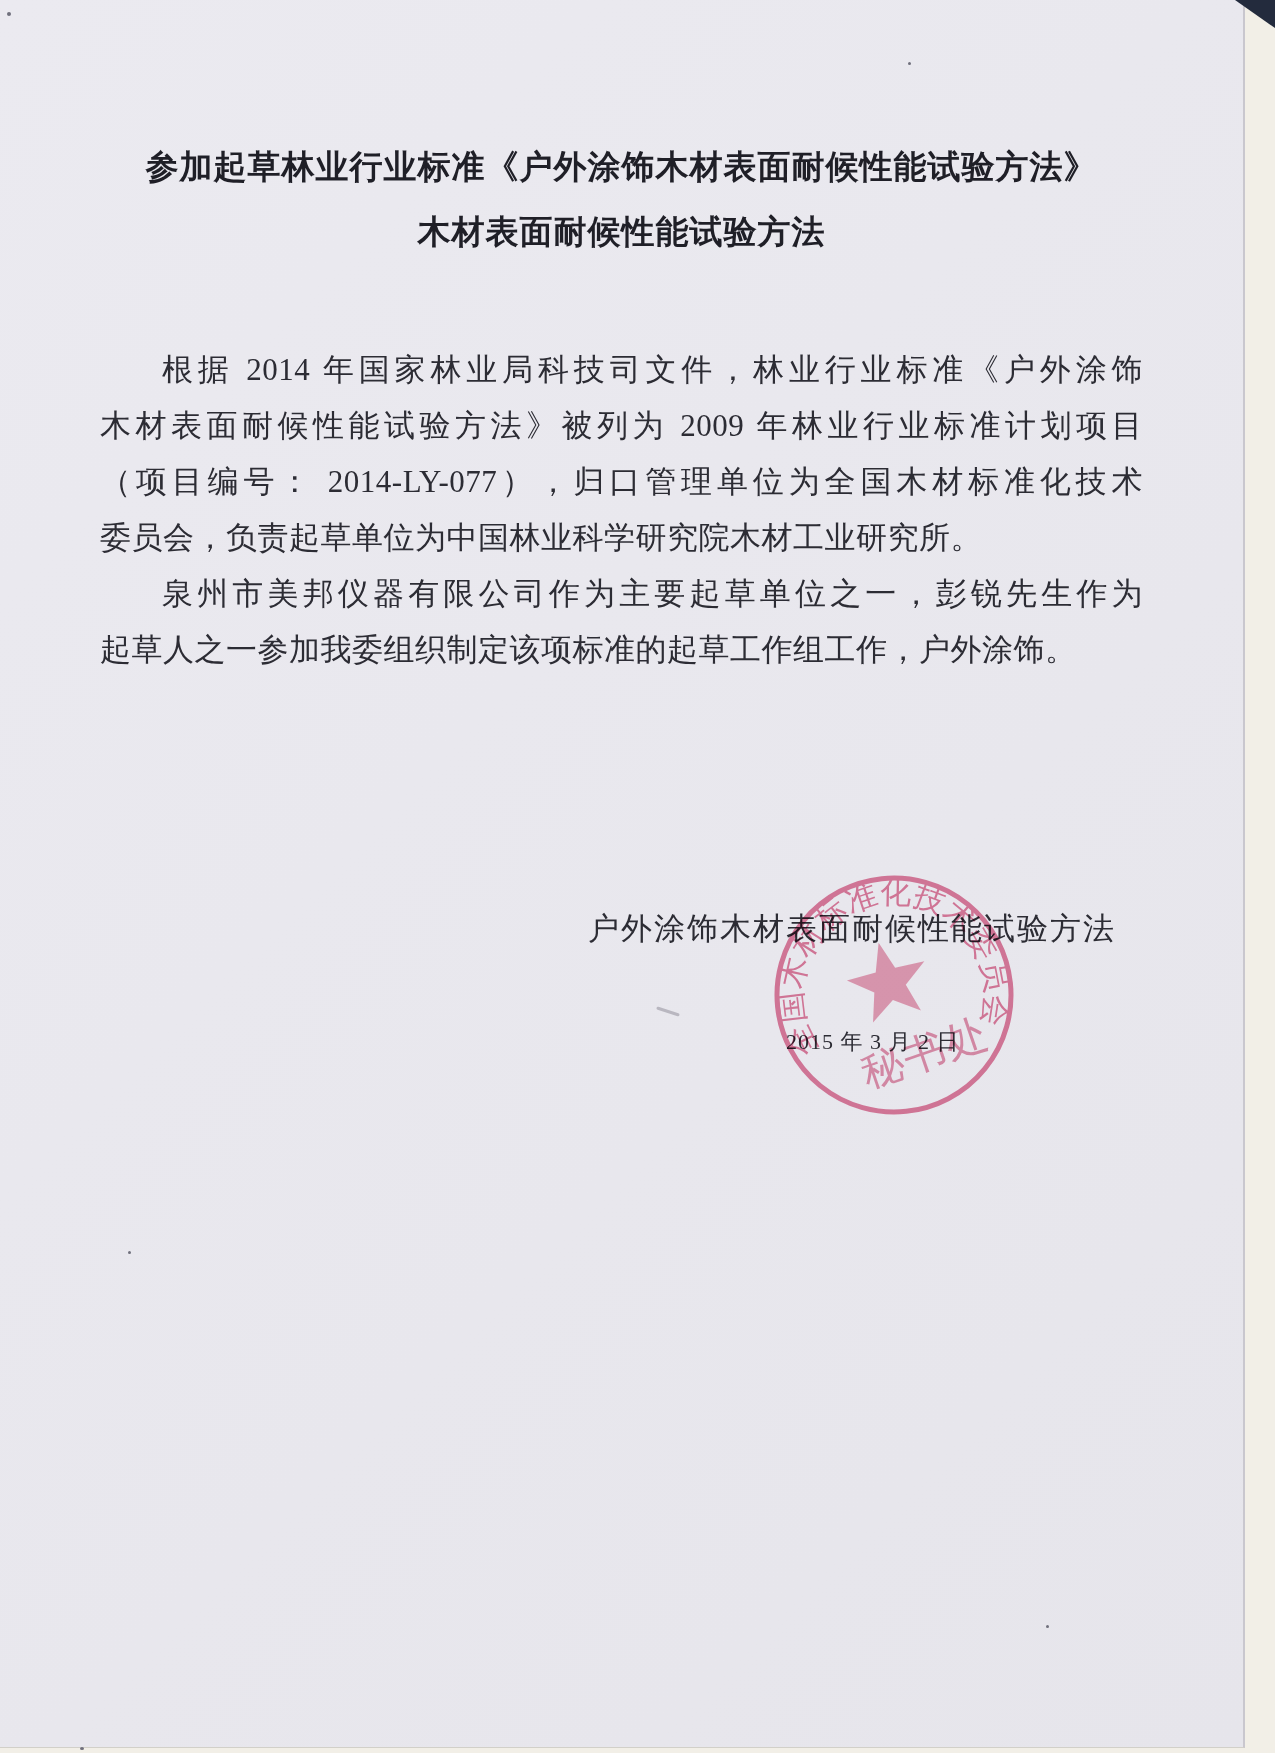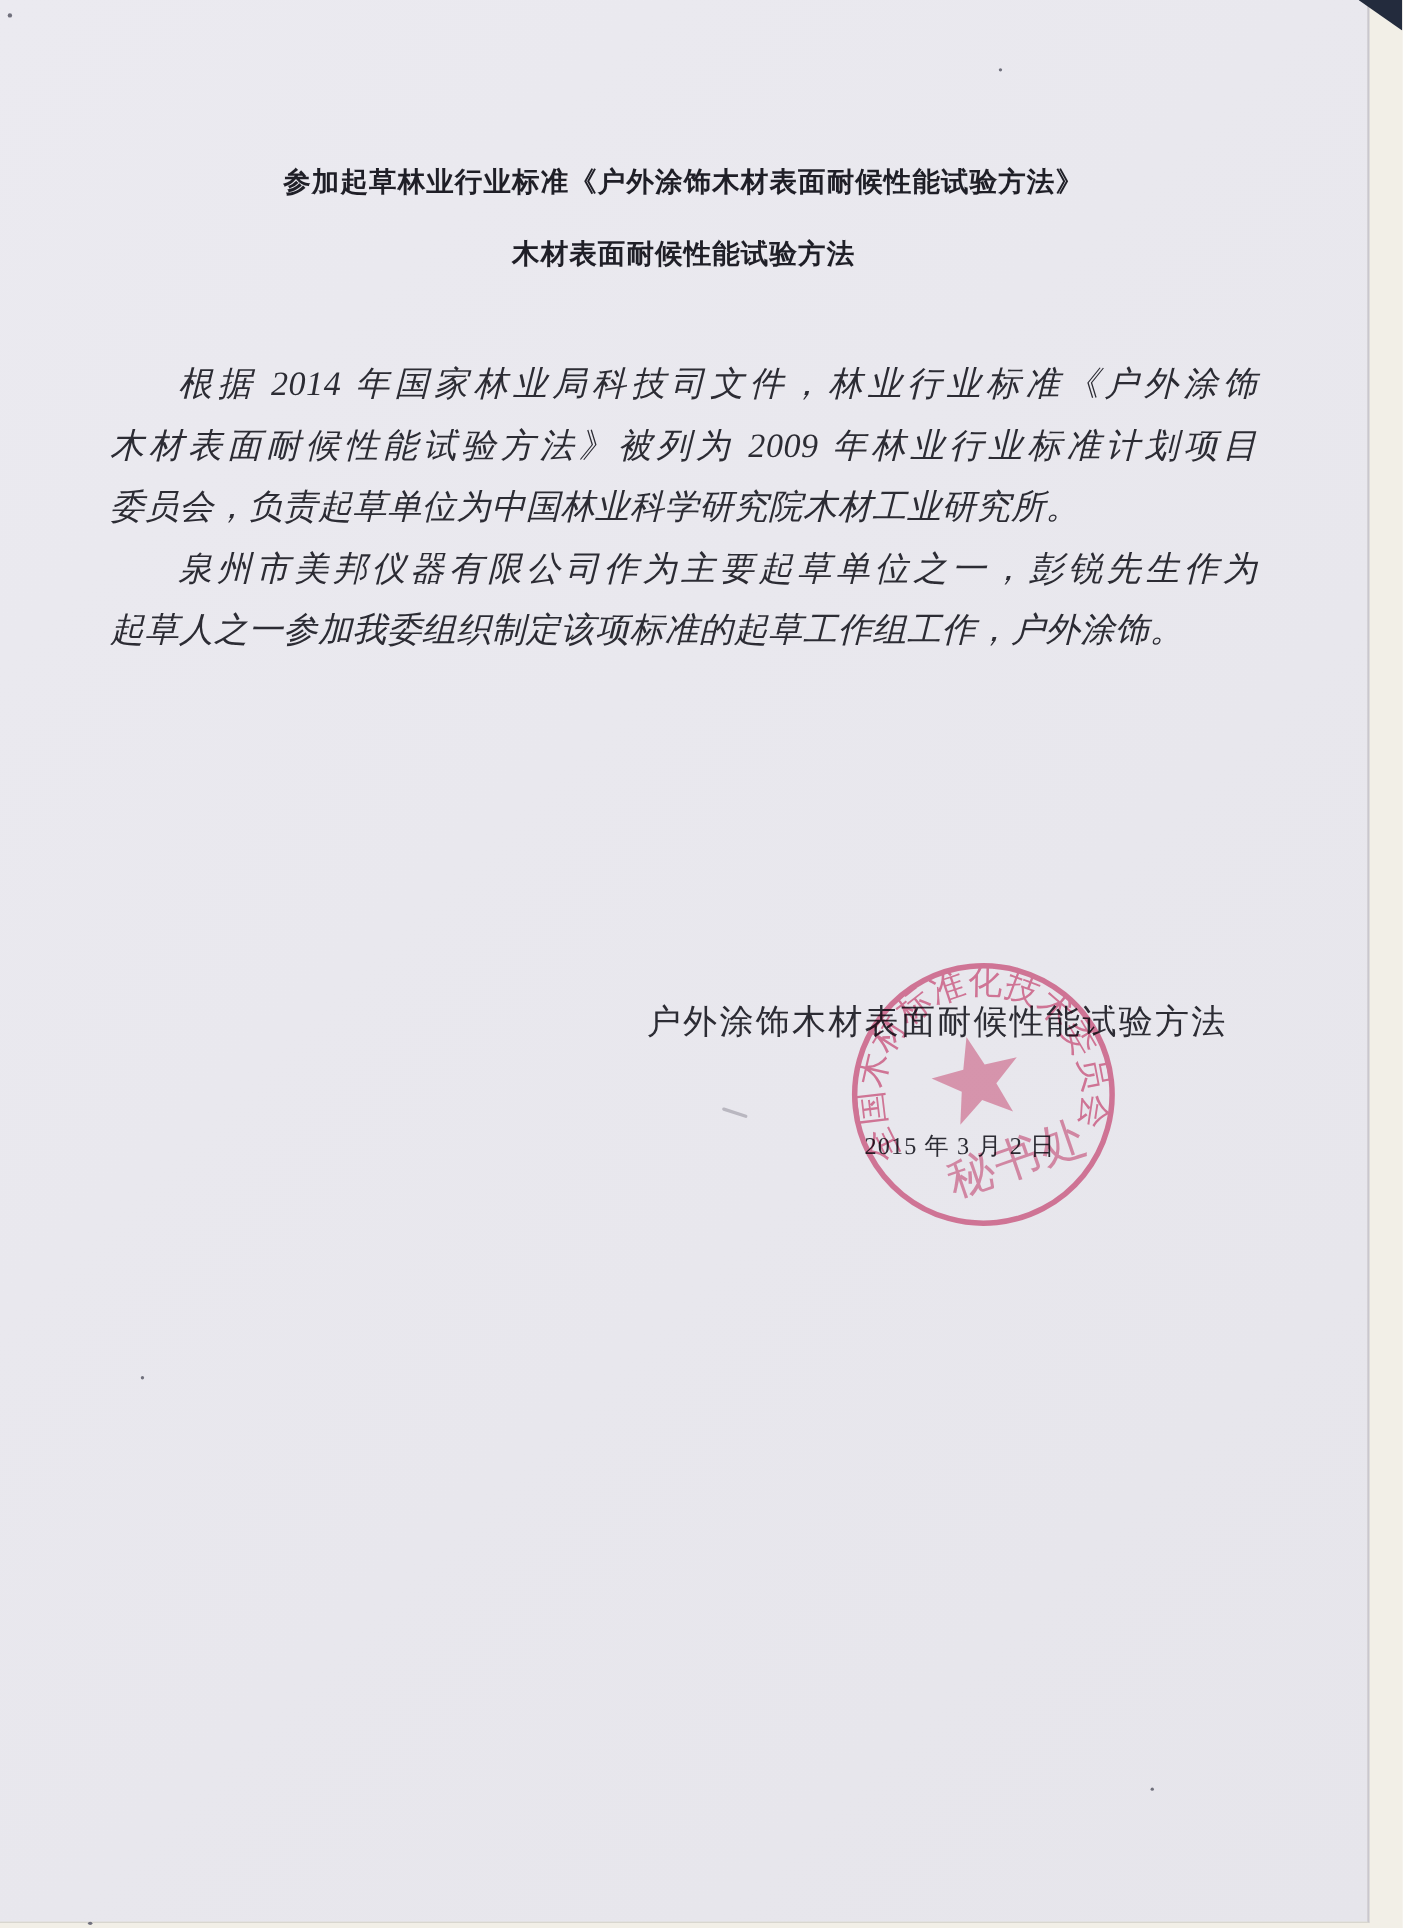--- a/index.html
+++ b/index.html
@@ -21,28 +21,28 @@
     background:#232b3d;
     clip-path:polygon(100% 0,0 0,100% 100%);
   }
   .speck{position:absolute;border-radius:50%;background:#70707c;}
   .smudge{
     position:absolute;left:656px;top:1010px;width:24px;height:3px;
     background:#b9b7c0;transform:rotate(18deg);border-radius:2px;
   }
   .title{
     position:absolute;left:60px;width:1123px;text-align:center;
-    font-weight:700;color:#1f1f27;font-size:25px;line-height:40px;
+    font-weight:700;color:#1f1f27;font-size:33px;line-height:40px;
     letter-spacing:1px;
   }
   .title1{top:147px;}
   .title2{top:212px;}
   .body-text{
-    position:absolute;left:100px;top:321px;width:1043px;
-    font-size:31px;line-height:56px;color:#2c2c34;letter-spacing:.5px;font-style:italic;
+    position:absolute;left:100px;top:342px;width:1043px;
+    font-size:31px;line-height:56px;color:#2c2c34;letter-spacing:.5px;
   }
   .line{
     text-align:justify;text-align-last:justify;
     -moz-text-align-last:justify;
   }
   .line.last{text-align:right;text-align-last:left;}
   .line.indent{padding-left:62px;}
   .signature{
     position:absolute;left:588px;top:908px;
     font-size:31px;color:#2c2c34;letter-spacing:2px;
@@ -61,20 +61,21 @@
 <body>
 
 <div class="paper">
 
   <div class="title title1">参加起草林业行业标准《户外涂饰木材表面耐候性能试验方法》</div>
   <div class="title title2">木材表面耐候性能试验方法</div>
 
   <div class="body-text">
     <div class="line indent">根据 2014 年国家林业局科技司文件，林业行业标准《户外涂饰</div>
     <div class="line">木材表面耐候性能试验方法》被列为 2009 年林业行业标准计划项目</div>
+    <div class="line">（项目编号： 2014-LY-077），归口管理单位为全国木材标准化技术</div>
     <div class="line last">委员会，负责起草单位为中国林业科学研究院木材工业研究所。</div>
     <div class="line indent">泉州市美邦仪器有限公司作为主要起草单位之一，彭锐先生作为</div>
     <div class="line last">起草人之一参加我委组织制定该项标准的起草工作组工作，户外涂饰。</div>
   </div>
 
   <div class="signature">户外涂饰木材表面耐候性能试验方法</div>
 
   <div class="date">2015 年 3 月 2 日</div>
 
   <svg class="stamp" viewBox="0 0 280 280" xmlns="http://www.w3.org/2000/svg">

